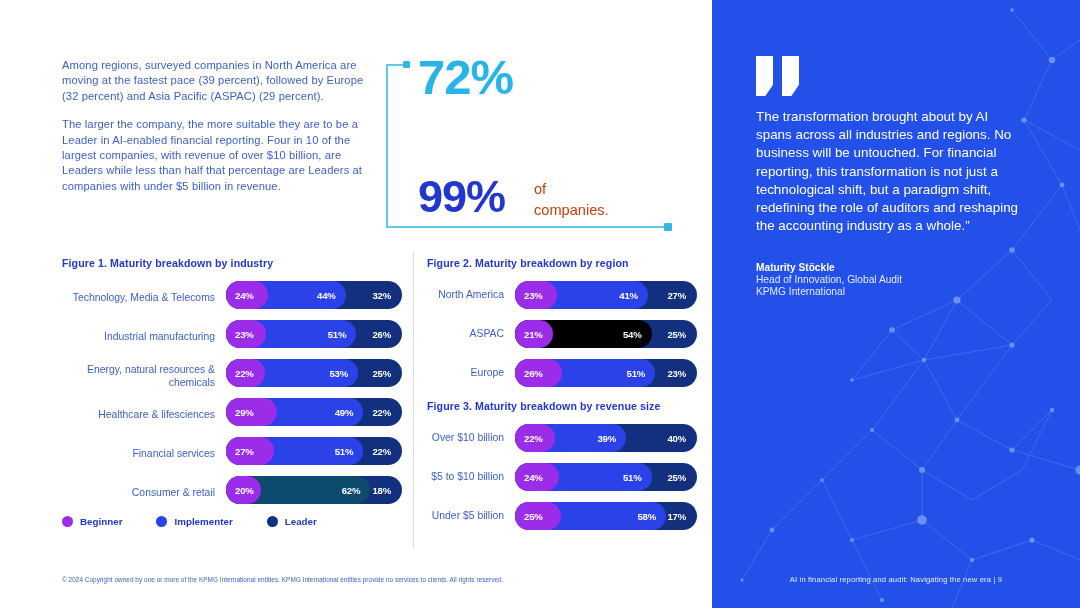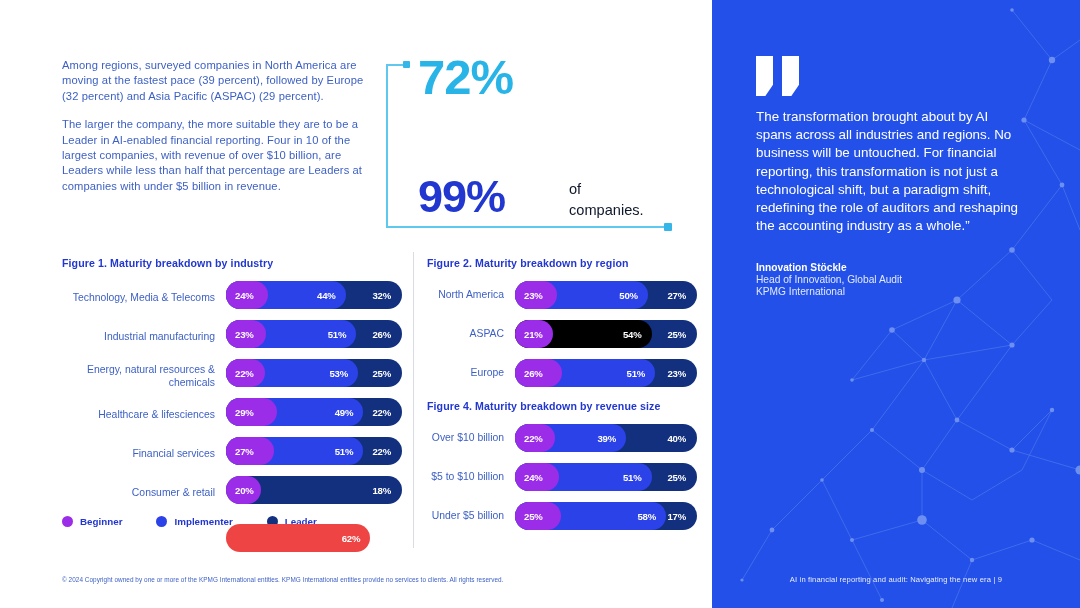--- a/index.html
+++ b/index.html
@@ -41,21 +41,21 @@
     position:absolute;left:32px;top:55px;width:252px;
     font-size:14.6px;line-height:21.5px;color:#3c5fc4;
   }
   .stat-99{
     position:absolute;left:32px;top:122px;
     font-size:45px;line-height:46px;font-weight:bold;
     color:#2237cf;letter-spacing:-1px;
   }
   .stat-99-suffix{
     position:absolute;left:148px;top:127px;width:90px;
-    font-size:14.6px;line-height:21px;color:#0f172a;margin-left:35px;
+    font-size:14.6px;line-height:21px;color:#c2410c;
   }
 
   
   .vdivider{position:absolute;left:413px;top:252px;width:1px;height:296px;background:#d9dde3;}
 
   
   .fig-title{
     font-size:10.6px;font-weight:bold;color:#2237cf;
     letter-spacing:.1px;
   }
@@ -205,21 +205,21 @@
             <div class="bar">
               <div class="seg seg-beg" style="background: rgb(155, 44, 232); left: 0%; width: 27%;">27%</div>
               <div class="seg seg-imp" style="background: rgb(43, 66, 232); left: 0%; width: 78%;">51%</div>
               <div class="seg seg-lead" style="background: rgb(18, 48, 126); left: 0%; width: 100%;">22%</div>
             </div>
           </div>
           <div class="row">
             <div class="row-label">Consumer &amp; retail</div>
             <div class="bar">
               <div class="seg seg-beg" style="background: rgb(155, 44, 232); left: 0%; width: 20%;">20%</div>
-              <div class="seg seg-imp" style="background: #ef4444; left: 0%; width: 82%; margin-top: 48px;">62%</div>
+              <div class="seg seg-imp" style="background: #0c4a6e; left: 0%; width: 82%;">62%</div>
               <div class="seg seg-lead" style="background: rgb(18, 48, 126); left: 0%; width: 100%;">18%</div>
             </div>
           </div>
         </div>
       <div class="legend">
         <div class="legend-item">
           <span class="legend-dot" style="background:#9b2ce8"></span>
           <span class="legend-text">Beginner</span>
         </div>
         <div class="legend-item">
@@ -233,21 +233,21 @@
       </div>
     </div>
 
     <div class="fig2">
       <div class="fig-title">Figure 2. Maturity breakdown by region</div>
       <div class="rows">
           <div class="row">
             <div class="row-label">North America</div>
             <div class="bar">
               <div class="seg seg-beg" style="background: rgb(155, 44, 232); left: 0%; width: 23%;">23%</div>
-              <div class="seg seg-imp" style="background: rgb(43, 66, 232); left: 0%; width: 73%;">50%</div>
+              <div class="seg seg-imp" style="background: rgb(43, 66, 232); left: 0%; width: 73%;">41%</div>
               <div class="seg seg-lead" style="background: rgb(18, 48, 126); left: 0%; width: 100%;">27%</div>
             </div>
           </div>
           <div class="row">
             <div class="row-label">ASPAC</div>
             <div class="bar">
               <div class="seg seg-beg" style="background: rgb(155, 44, 232); left: 0%; width: 21%;">21%</div>
               <div class="seg seg-imp" style="background: #000000; left: 0%; width: 75%;">54%</div>
               <div class="seg seg-lead" style="background: rgb(18, 48, 126); left: 0%; width: 100%;">25%</div>
             </div>
@@ -257,21 +257,21 @@
             <div class="bar">
               <div class="seg seg-beg" style="background: rgb(155, 44, 232); left: 0%; width: 26%;">26%</div>
               <div class="seg seg-imp" style="background: rgb(43, 66, 232); left: 0%; width: 77%;">51%</div>
               <div class="seg seg-lead" style="background: rgb(18, 48, 126); left: 0%; width: 100%;">23%</div>
             </div>
           </div>
         </div>
     </div>
 
     <div class="fig3">
-      <div class="fig-title">Figure 4. Maturity breakdown by revenue size</div>
+      <div class="fig-title">Figure 3. Maturity breakdown by revenue size</div>
       <div class="rows">
           <div class="row">
             <div class="row-label">Over $10 billion</div>
             <div class="bar">
               <div class="seg seg-beg" style="background: rgb(155, 44, 232); left: 0%; width: 22%;">22%</div>
               <div class="seg seg-imp" style="background: rgb(43, 66, 232); left: 0%; width: 61%;">39%</div>
               <div class="seg seg-lead" style="background: rgb(18, 48, 126); left: 0%; width: 100%;">40%</div>
             </div>
           </div>
           <div class="row">
@@ -350,18 +350,18 @@
           <circle cx="320" cy="540" r="2.6"></circle>
         <circle cx="30" cy="580" r="1.6"></circle>
           <circle cx="170" cy="600" r="2.0"></circle>
       </g>
     </svg>
 
     <div class="quote-mark">
       <span class="qm-bar"></span><span class="qm-bar"></span>
     </div>
     <div class="quote-text">The transformation brought about by AI spans across all industries and regions. No business will be untouched. For financial reporting, this transformation is not just a technological shift, but a paradigm shift, redefining the role of auditors and reshaping the accounting industry as a whole.”</div>
-    <div class="attrib-name">Innovation Stöckle</div>
+    <div class="attrib-name">Maturity Stöckle</div>
     <div class="attrib-role" style="white-space:pre-line">Head of Innovation, Global Audit
 KPMG International</div>
     <div class="footer-right">AI in financial reporting and audit: Navigating the new era  |  9</div>
   </div>
 </div>
 
 </body></html>

